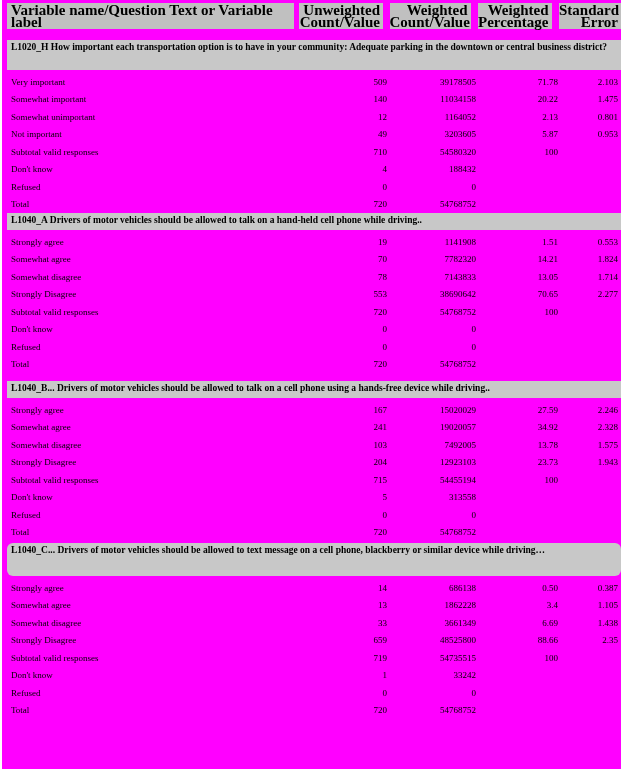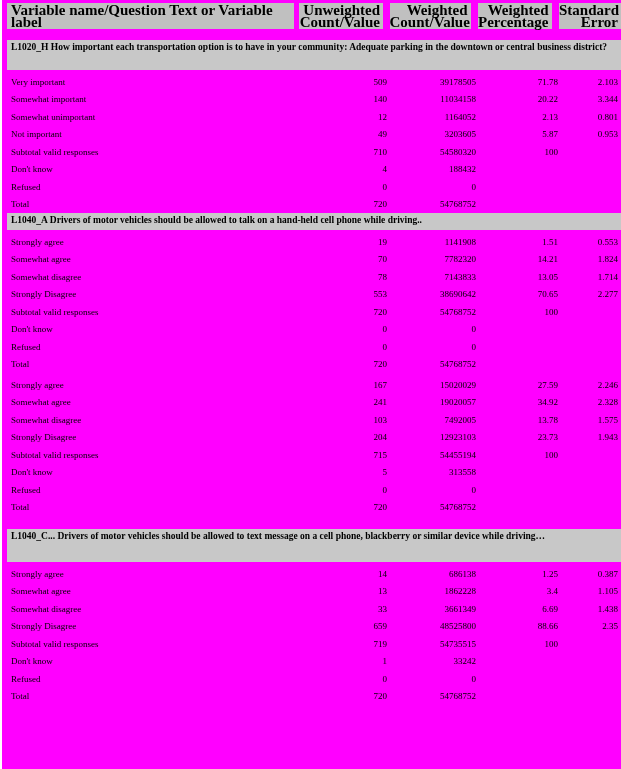--- a/index.html
+++ b/index.html
@@ -47,21 +47,21 @@
     line-height: 11.5px;
     box-sizing: border-box;
     padding: 2px 0 2px 4px;
     min-height: 17px;
   }
   .section-band.two-line { height: 30px; }
   .section-band.tall { height: 33px; }
   .m-s1 { margin-top: 11px; }
   .m-s2 { margin-top: 0; }
   .m-s3 { margin-top: 8px; }
-  .m-s4 { margin-top: 13px; }
+  .m-s4 { margin-top: 2px; border-radius: 6px; }
   
   .rows { margin-left: 5px; width: 614px; padding-top: 3px; }
   .data-row {
     display: grid;
     grid-template-columns: 310px 73px 89px 82px 60px;
     height: 17.5px;
     align-items: center;
     font-size: 9px;
   }
   .cell-label { padding-left: 4px; text-align: left; white-space: nowrap; }
@@ -106,21 +106,21 @@
           <div class="cell-num">509</div>
           <div class="cell-num">39178505</div>
           <div class="cell-num">71.78</div>
           <div class="cell-num">2.103</div>
         </div>
         <div class="data-row">
           <div class="cell-label">Somewhat important</div>
           <div class="cell-num">140</div>
           <div class="cell-num">11034158</div>
           <div class="cell-num">20.22</div>
-          <div class="cell-num">3.344</div>
+          <div class="cell-num">1.475</div>
         </div>
         <div class="data-row">
           <div class="cell-label">Somewhat unimportant</div>
           <div class="cell-num">12</div>
           <div class="cell-num">1164052</div>
           <div class="cell-num">2.13</div>
           <div class="cell-num">0.801</div>
         </div>
         <div class="data-row">
           <div class="cell-label">Not important</div>
@@ -210,20 +210,21 @@
           <div class="cell-num"></div>
         </div>
         <div class="data-row">
           <div class="cell-label">Total</div>
           <div class="cell-num">720</div>
           <div class="cell-num">54768752</div>
           <div class="cell-num"></div>
           <div class="cell-num"></div>
         </div>
       </div>
+      <div class="section-band m-s3 "><span>L1040_B... Drivers of motor vehicles should be allowed to talk on a cell phone using a hands-free device while driving..</span></div>
       <div class="rows">
         <div class="data-row">
           <div class="cell-label">Strongly agree</div>
           <div class="cell-num">167</div>
           <div class="cell-num">15020029</div>
           <div class="cell-num">27.59</div>
           <div class="cell-num">2.246</div>
         </div>
         <div class="data-row">
           <div class="cell-label">Somewhat agree</div>
@@ -274,21 +275,21 @@
           <div class="cell-num"></div>
           <div class="cell-num"></div>
         </div>
       </div>
       <div class="section-band m-s4 tall"><span>L1040_C... Drivers of motor vehicles should be allowed to text message on a cell phone, blackberry or similar device while driving…</span></div>
       <div class="rows">
         <div class="data-row">
           <div class="cell-label">Strongly agree</div>
           <div class="cell-num">14</div>
           <div class="cell-num">686138</div>
-          <div class="cell-num">1.25</div>
+          <div class="cell-num">0.50</div>
           <div class="cell-num">0.387</div>
         </div>
         <div class="data-row">
           <div class="cell-label">Somewhat agree</div>
           <div class="cell-num">13</div>
           <div class="cell-num">1862228</div>
           <div class="cell-num">3.4</div>
           <div class="cell-num">1.105</div>
         </div>
         <div class="data-row">

